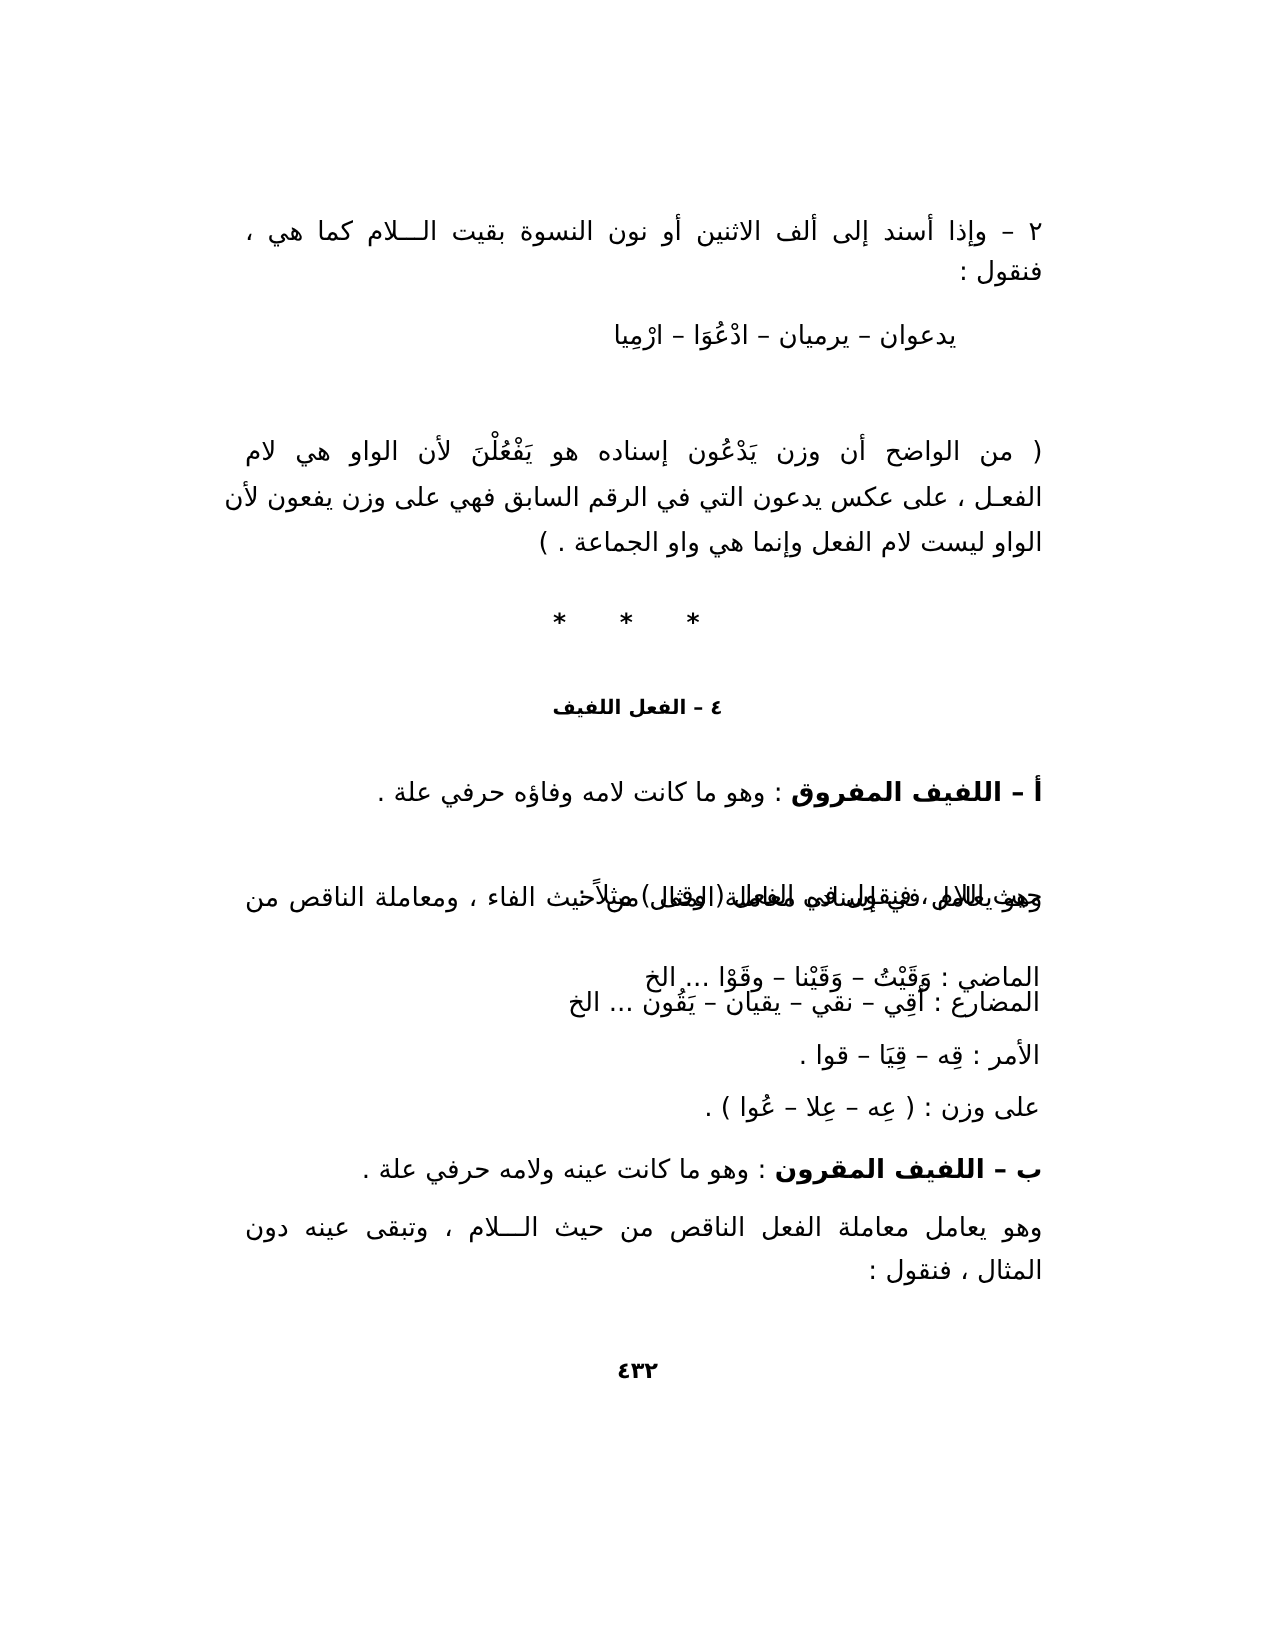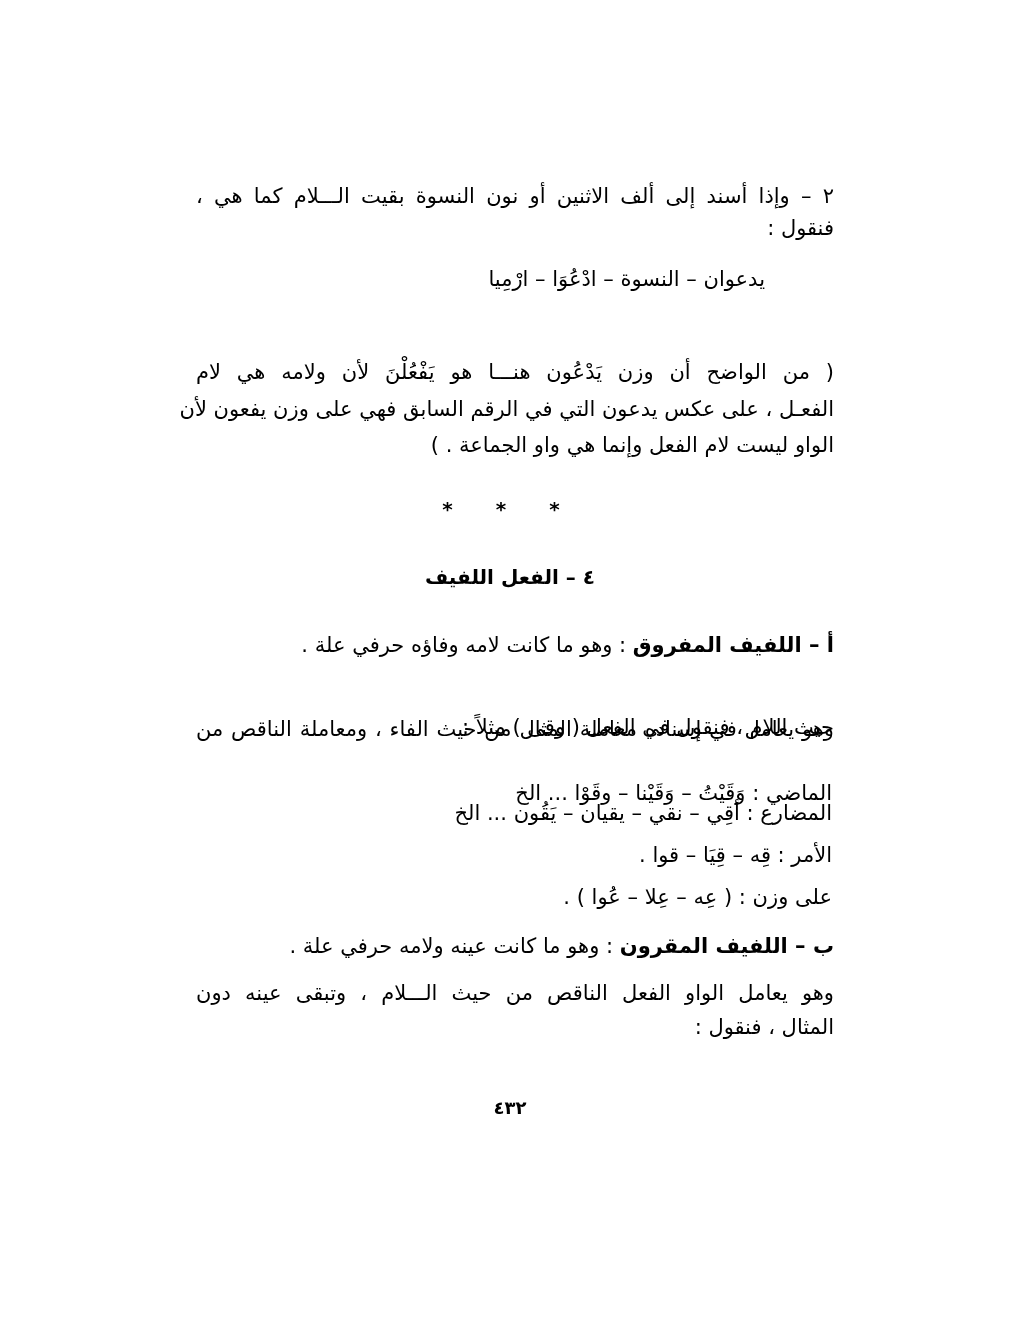--- a/index.html
+++ b/index.html
@@ -1,64 +1,64 @@
 <!DOCTYPE html>
 <html><head>
 <meta charset="utf-8">
 <style>
   html, body { margin: 0; padding: 0; background: #ffffff; }
   body {
     width: 1020px; height: 1320px; position: relative; overflow: hidden;
     font-family: "DejaVu Sans", sans-serif; color: #000;
   }
-  .page { position: absolute; left: 0; top: 16px; width: 1020px; height: 1156px; }
+  .page { position: absolute; left: 0; top: 5px; width: 1020px; height: 1156px; }
   .line {
     position: absolute; direction: rtl; white-space: nowrap;
     font-size: 21px; line-height: 30px; right: 186px;
   }
   .justify { left: 196px; text-align: justify; text-align-last: justify; }
   .bold { font-weight: bold; }
   .center { left: 0; right: 0; text-align: center; direction: rtl; }
   .stars { font-size: 20px; letter-spacing: 18px; font-weight: bold; }
   .pageno { font-size: 18px; font-weight: bold; }
 </style>
 </head>
 <body>
 
 <div class="page">
 
   <div class="line justify" style="top:165px;">٢ – وإذا أسند إلى ألف الاثنين أو نون النسوة بقيت الـــلام كما هي ،</div>
   <div class="line" style="top:197px;">فنقول :</div>
 
-  <div class="line" style="top:248px; right:255px;">يدعوان – النسوة – ادْعُوَا – ارْمِيا</div>
+  <div class="line" style="top:248px; right:255px;">يدعوان – يرميان – ادْعُوَا – ارْمِيا</div>
 
-  <div class="line justify" style="top:341px;">( من الواضح أن وزن يَدْعُون هنـــا هو يَفْعُلْنَ لأن ولامه هي لام</div>
+  <div class="line justify" style="top:341px;">( من الواضح أن وزن يَدْعُون إسناده هو يَفْعُلْنَ لأن الواو هي لام</div>
   <div class="line justify" style="top:378px;">الفعـل ، على عكس يدعون التي في الرقم السابق فهي على وزن يفعون لأن</div>
   <div class="line" style="top:414px;">الواو ليست لام الفعل وإنما هي واو الجماعة . )</div>
 
   <div class="line center stars" style="top:478px;">* * *</div>
 
-  <div class="line center bold" style="top:546px; font-size:20px;">٤ – الفعل اللفيف</div>
+  <div class="line center bold" style="top:546px; font-size:16px;">٤ – الفعل اللفيف</div>
 
   <div class="line" style="top:614px;">
     <span class="bold">أ – اللفيف المفروق</span>
     <span>: وهو ما كانت لامه وفاؤه حرفي علة .</span>
   </div>
 
   <div class="line justify" style="top:661px;margin-top:37px;">وهو يعامل في إسناده معاملة المثال من حيث الفاء ، ومعاملة الناقص من</div>
   <div class="line" style="top:696px;">حيث اللام ، فنقول في الفعل ( وقى ) مثلاً :</div>
 
   <div class="line" style="top:738px; right:188px;margin-top:24px;">الماضي : وَقَيْتُ – وَقَيْنا – وقَوْا ... الخ</div>
   <div class="line" style="top:782px; right:188px;">المضارع : أقِي – نقي – يقيان – يَقُون ... الخ</div>
   <div class="line" style="top:824px; right:188px;">الأمر : قِه – قِيَا – قوا .</div>
   <div class="line" style="top:866px; right:188px;">على وزن : ( عِه – عِلا – عُوا ) .</div>
 
   <div class="line" style="top:915px;">
     <span class="bold">ب – اللفيف المقرون</span>
     <span>: وهو ما كانت عينه ولامه حرفي علة .</span>
   </div>
 
-  <div class="line justify" style="top:962px;">وهو يعامل الواو الفعل الناقص من حيث الـــلام ، وتبقى عينه دون</div>
+  <div class="line justify" style="top:962px;">وهو يعامل معاملة الفعل الناقص من حيث الـــلام ، وتبقى عينه دون</div>
   <div class="line" style="top:996px;">المثال ، فنقول :</div>
 
   <div class="line center pageno" style="top:1077px;">٤٣٢</div>
 
 </div>
 
 </body></html>

